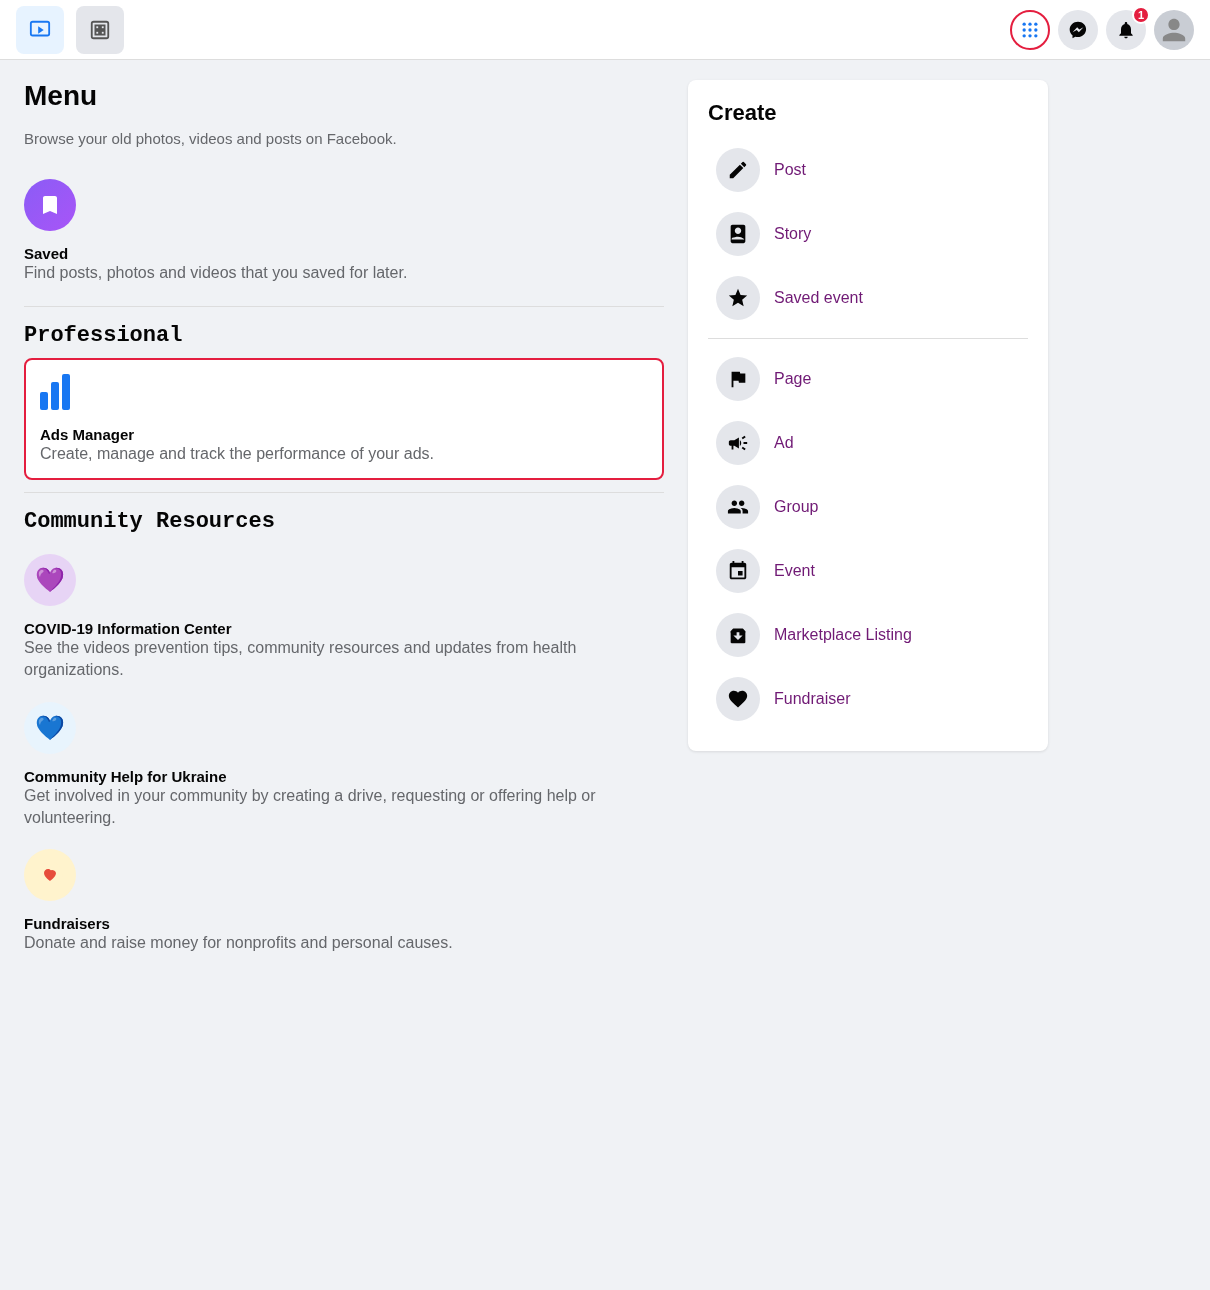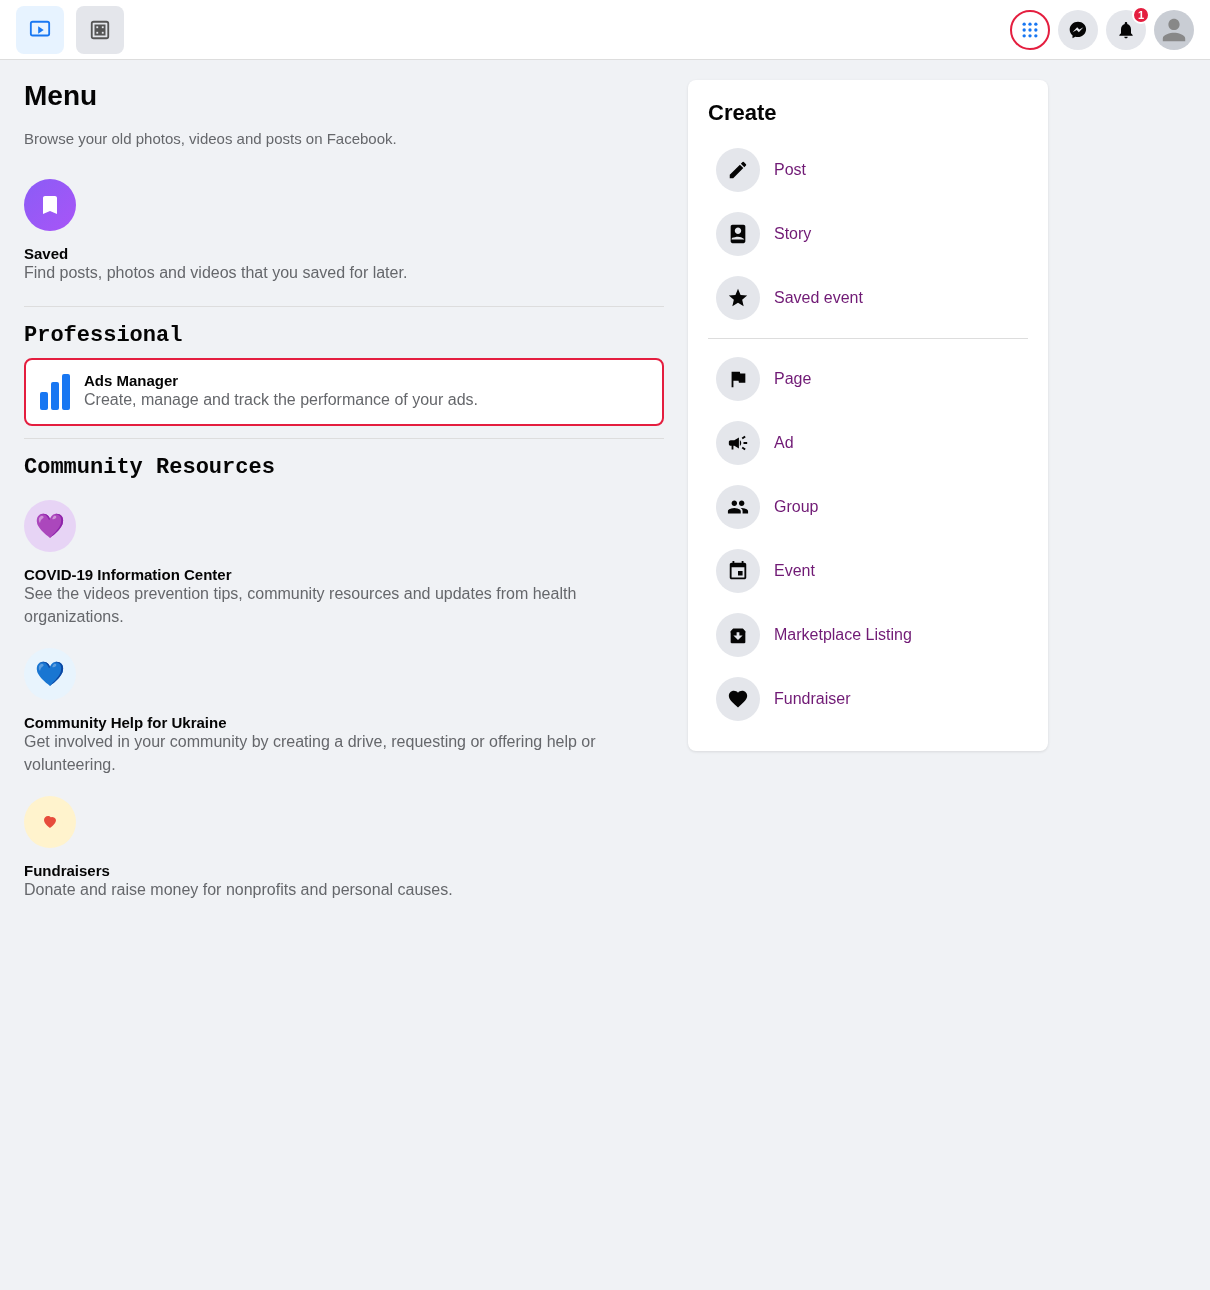--- a/index.html
+++ b/index.html
@@ -171,20 +171,21 @@
     .highlighted-item {
       border: 2px solid #e41e3f;
       border-radius: 8px;
       padding: 12px 14px;
       display: flex;
       align-items: flex-start;
       gap: 14px;
       margin-bottom: 4px;
       cursor: pointer;
       background: #fff;
+      flex-direction: column;
     }
     .ads-icon {
       display: flex;
       align-items: flex-end;
       gap: 3px;
       height: 40px;
       padding-bottom: 2px;
     }
     .bar {
       width: 8px;

